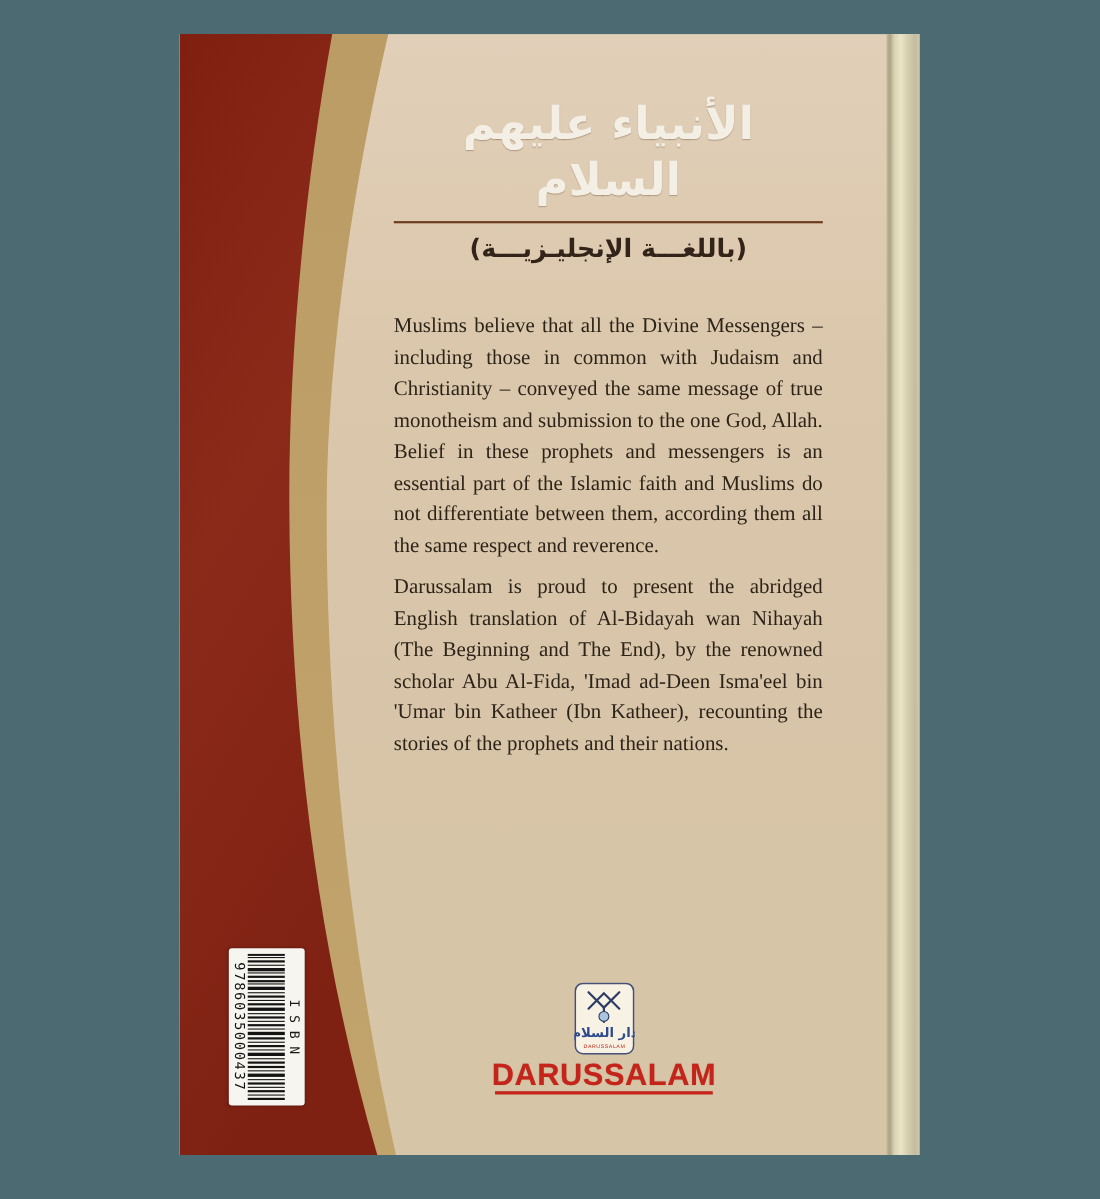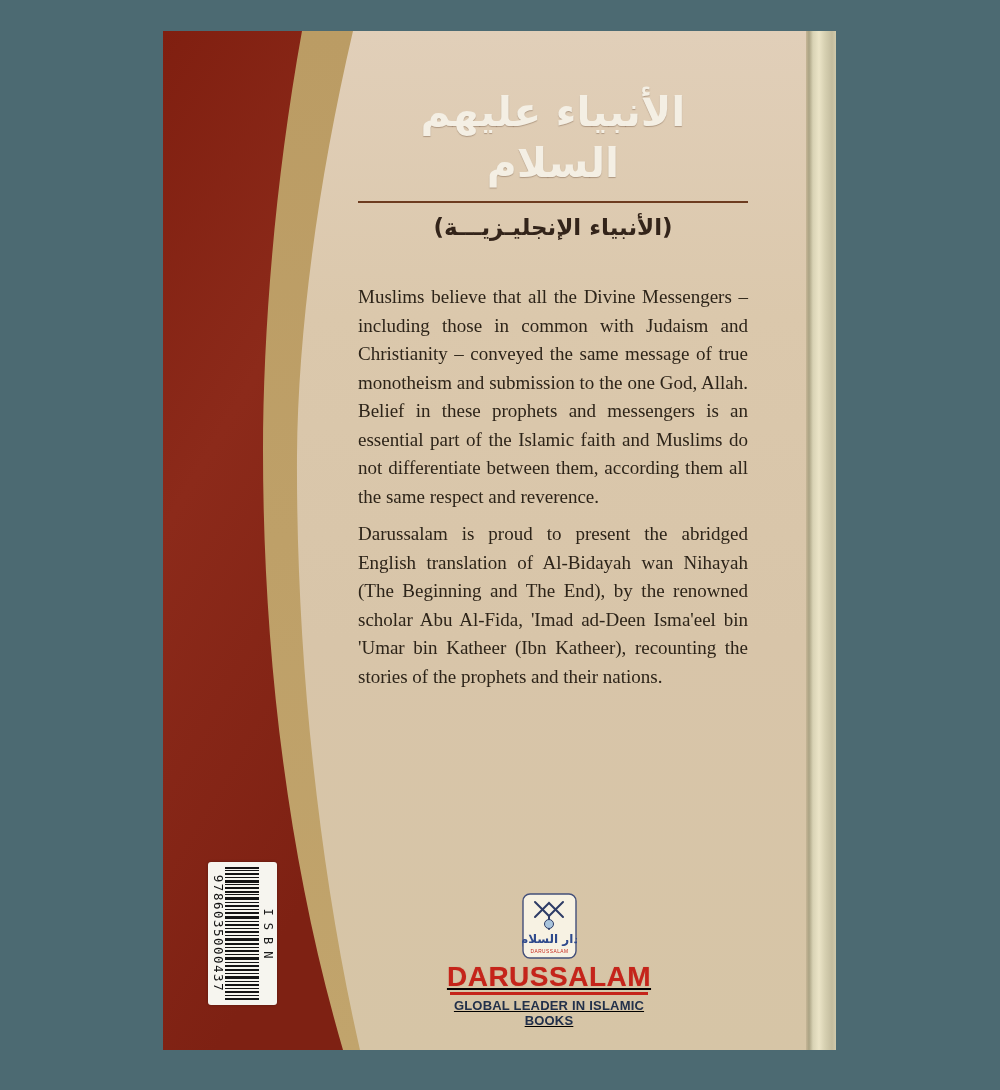--- a/index.html
+++ b/index.html
@@ -82,21 +82,20 @@
   .isbn-number{
     font-family:"DejaVu Sans Mono", monospace;
     font-size:12.5px;line-height:14px;color:#111;
     letter-spacing:1.5px;
   }
 
   
   .logo-block{
     position:absolute;left:276px;top:862px;width:220px;
     text-align:center;
-    text-decoration:underline;
   }
   .emblem{display:block;margin:0 auto;}
   .wordmark{
     margin-top:4px;
     font-family:"Liberation Sans", sans-serif;
     font-weight:bold;font-size:28px;line-height:28px;
     letter-spacing:0.5px;color:#c5241a;
     text-shadow:0 0 1px rgba(150,30,20,.4);
   }
   .redline{margin:1px auto 0 auto;width:198px;height:3px;background:#c5241a;}
@@ -127,21 +126,21 @@
       </defs>
       <path fill="url(#tanb)" d="M0 0 H190 C155 150 135 300 134 425 C133 615 154 830 197 1019 H0 Z"></path>
       <path fill="url(#mar)" d="M0 0 H139 C112 150 100 300 100 420 C100 610 122 820 180 1019 H0 Z"></path>
     </svg>
 
     <div class="fore-edge"></div>
 
     <div class="title-block">
       <div class="ar-title" dir="rtl">الأنبياء عليهم السلام</div>
       <div class="rule"></div>
-      <div class="ar-subtitle" dir="rtl">(الأنبياء الإنجليـزيـــة)</div>
+      <div class="ar-subtitle" dir="rtl">(باللغـــة الإنجليـزيـــة)</div>
     </div>
 
     <div class="body-text">
       <p>Muslims believe that all the Divine Messengers – including those in common with Judaism and Christianity – conveyed the same message of true monotheism and submission to the one God, Allah. Belief in these prophets and messengers is an essential part of the Islamic faith and Muslims do not differentiate between them, according them all the same respect and reverence.</p>
       <p>Darussalam is proud to present the abridged English translation of Al-Bidayah wan Nihayah (The Beginning and The End), by the renowned scholar Abu Al-Fida, 'Imad ad-Deen Isma'eel bin 'Umar bin Katheer (Ibn Katheer), recounting the stories of the prophets and their nations.</p>
     </div>
 
     <div class="barcode-label">
       <div class="barcode-inner">
         <div class="isbn-text">ISBN</div>
@@ -197,17 +196,16 @@
           <path d="M13 9 L27 23 L41 9"></path>
           <path d="M13 24 L27 10 L41 24"></path>
           <path d="M27 23 L27 36"></path>
         </g>
         <circle cx="27" cy="31" r="4.5" fill="#a9c4dc" stroke="#2e3c66" stroke-width="1"></circle>
         <text x="27.5" y="50" text-anchor="middle" font-family="DejaVu Sans, sans-serif" font-size="12" font-weight="bold" fill="#2e4a8c" direction="rtl">دار السلام</text>
         <text x="27.5" y="60" text-anchor="middle" font-family="Liberation Sans, sans-serif" font-size="4.8" letter-spacing="0.5" fill="#c5241a">DARUSSALAM</text>
       </svg>
       <div class="wordmark">DARUSSALAM</div>
       <div class="redline"></div>
-      <div class="tagline">GLOBAL LEADER IN ISLAMIC BOOKS</div>
     </div>
 
   </div>
 </div>
 
 </body></html>

